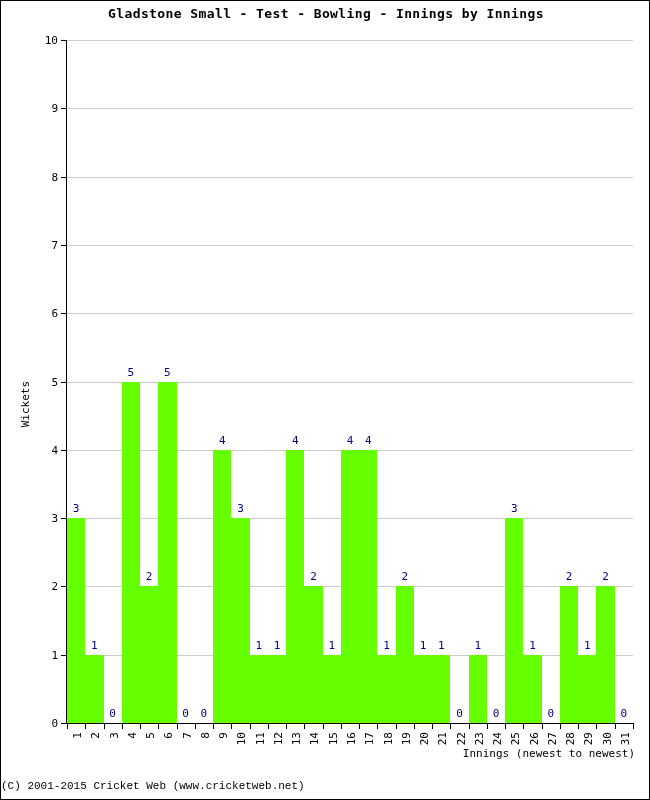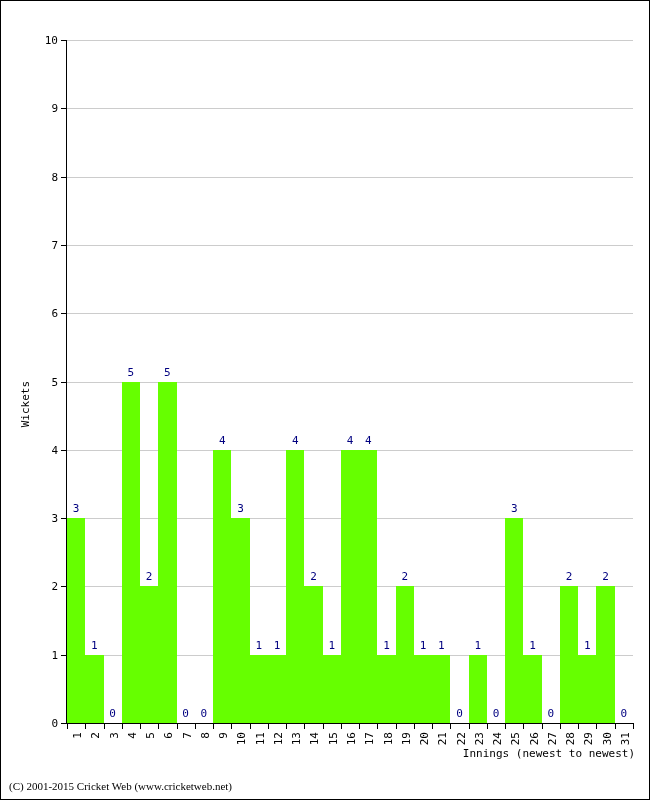--- a/index.html
+++ b/index.html
@@ -126,33 +126,34 @@
     position: absolute;
     right: 14px;
     top: 746px;
     font-size: 11px;
     color: #000000;
     font-family: "DejaVu Sans Mono", monospace;
     white-space: nowrap;
   }
   #copyright {
     position: absolute;
-    left: 8px;
+    left: 0;
     top: 779px;
     font-size: 11px;
     color: #000000;
-    font-family: Liberation Serif, serif;
+    font-family: Liberation Mono, monospace;
     white-space: nowrap;
   }
 </style>
 </head>
 <body>
 
 <div id="page">
 
+  <div id="chart-title">Gladstone Small - Test - Bowling - Innings by Innings</div>
 
   <div id="plot-frame-left"></div>
   <div id="plot-frame-bottom"></div>
 
   <div id="y-axis-title">Wickets</div>
   <div id="x-axis-title">Innings (newest to newest)</div>
 
   <div id="plot">
       <div class="ytick" style="top: 683px;"></div>
       <div class="ytick-label" style="top: 683px;">0</div>

